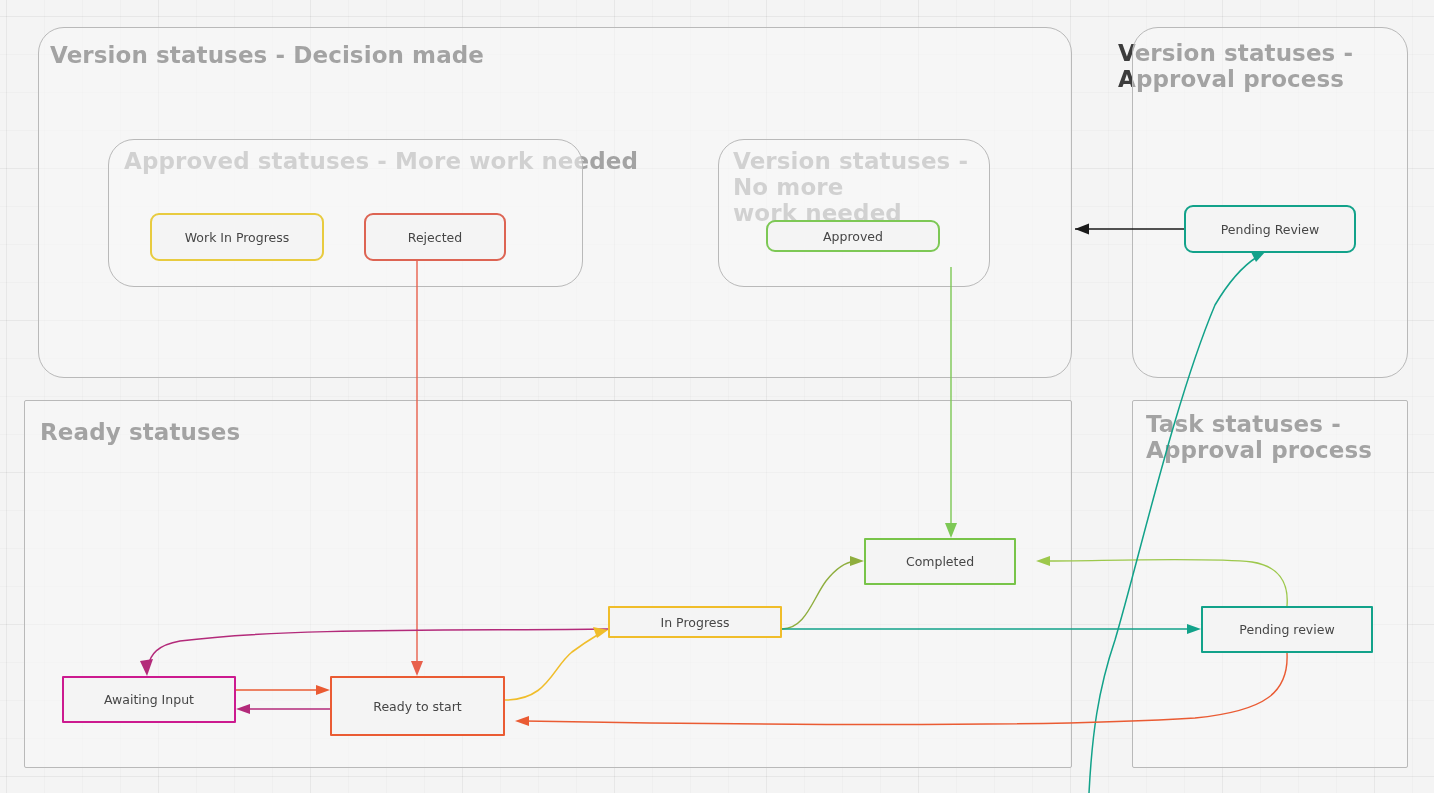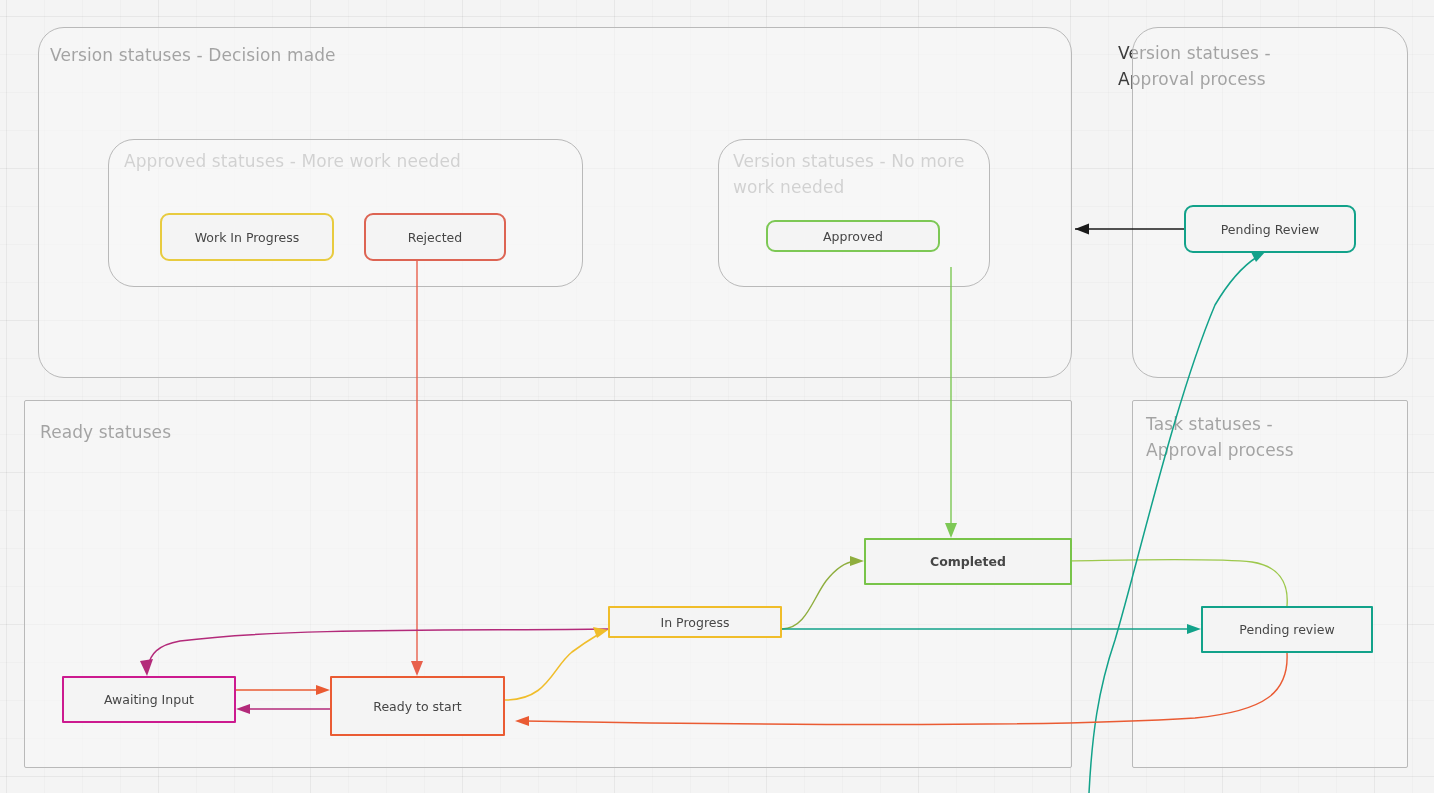--- a/index.html
+++ b/index.html
@@ -35,25 +35,26 @@
     background: rgba(247,247,247,0.55);
     border: 1.6px solid #b9b9b9;
     box-sizing: border-box;
     z-index: 1;
   }
   .group.rounded { border-radius: 26px; }
   .group.square { border-radius: 2px; }
   .group-label {
     position: absolute;
     color: #3c3c3c;
-    font-size: 17px;
+    font-size: 23px;
     line-height: 26px;
     letter-spacing: 0.1px;
     white-space: pre-line;
     font-family: "DejaVu Sans", sans-serif;
+    font-weight: bold;
   }
   .node {
     position: absolute;
     box-sizing: border-box;
     background: #f4f4f4;
     display: flex;
     align-items: center;
     justify-content: center;
     color: #464646;
     font-size: 12.5px;
@@ -133,21 +134,21 @@
     <g>
       <path d="M 1089 793 C 1092 735 1098 690 1115 640 C 1140 555 1175 400 1215 305 C 1231 278 1246 264 1257 257" stroke="#12a28a" stroke-width="1.5" fill="none"></path>
       <path d="M 1266 251 L 1250 250 L 1256 262 Z" fill="#12a28a"></path>
     </g>
     <g>
       <path d="M 1287 653 C 1289 692 1266 711 1195 718 C 1040 728 700 724 524 721" stroke="#ea5b33" stroke-width="1.4" fill="none"></path>
       <path d="M 515 721 L 529 716 L 529 726 Z" fill="#ea5b33"></path>
     </g>
   </svg>
 
-  <div class="node pill" style="left:160px; top:213px; width:174px; height:48px; border-color:#e8cb3f;">
+  <div class="node pill" style="left:150px; top:213px; width:174px; height:48px; border-color:#e8cb3f;">
     <span>Work In Progress</span>
   </div>
 
   <div class="node pill" style="left:364px; top:213px; width:142px; height:48px; border-color:#dd6453;">
     <span>Rejected</span>
   </div>
 
   <div class="node pill" style="left:766px; top:220px; width:174px; height:32px; border-color:#7dc855;">
     <span>Approved</span>
   </div>
@@ -161,21 +162,21 @@
   </div>
 
   <div class="node rect" style="left:330px; top:676px; width:175px; height:60px; border-color:#ea5b33;">
     <span>Ready to start</span>
   </div>
 
   <div class="node rect" style="left:608px; top:606px; width:174px; height:32px; border-color:#f0bd2a;">
     <span>In Progress</span>
   </div>
 
-  <div class="node rect" style="left:864px; top:538px; width:208px; height:47px; border-color:#78c449;font-weight:bold;">
+  <div class="node rect" style="left:864px; top:538px; width:152px; height:47px; border-color:#78c449;">
     <span>Completed</span>
   </div>
 
   <div class="node rect" style="left:1201px; top:606px; width:172px; height:47px; border-color:#12a28a;">
     <span>Pending review</span>
   </div>
 
 </div>
 
 </body></html>

